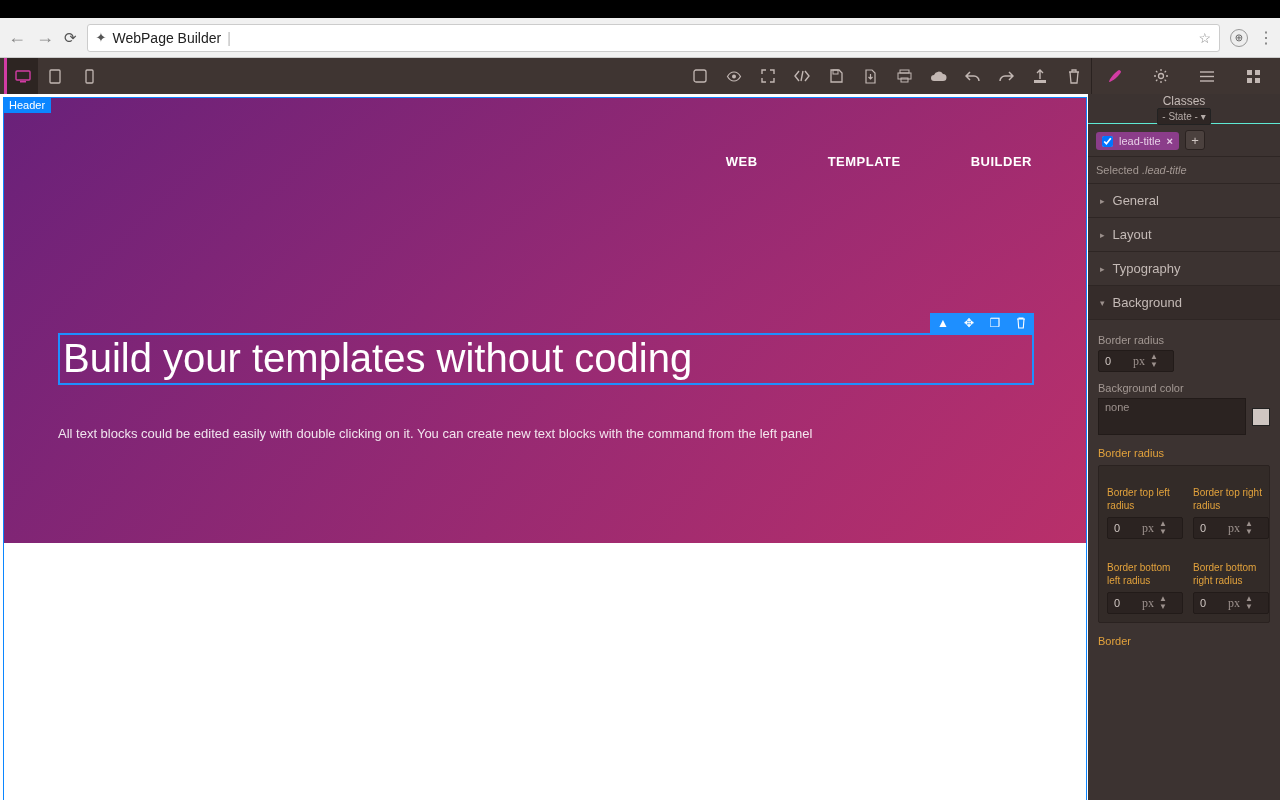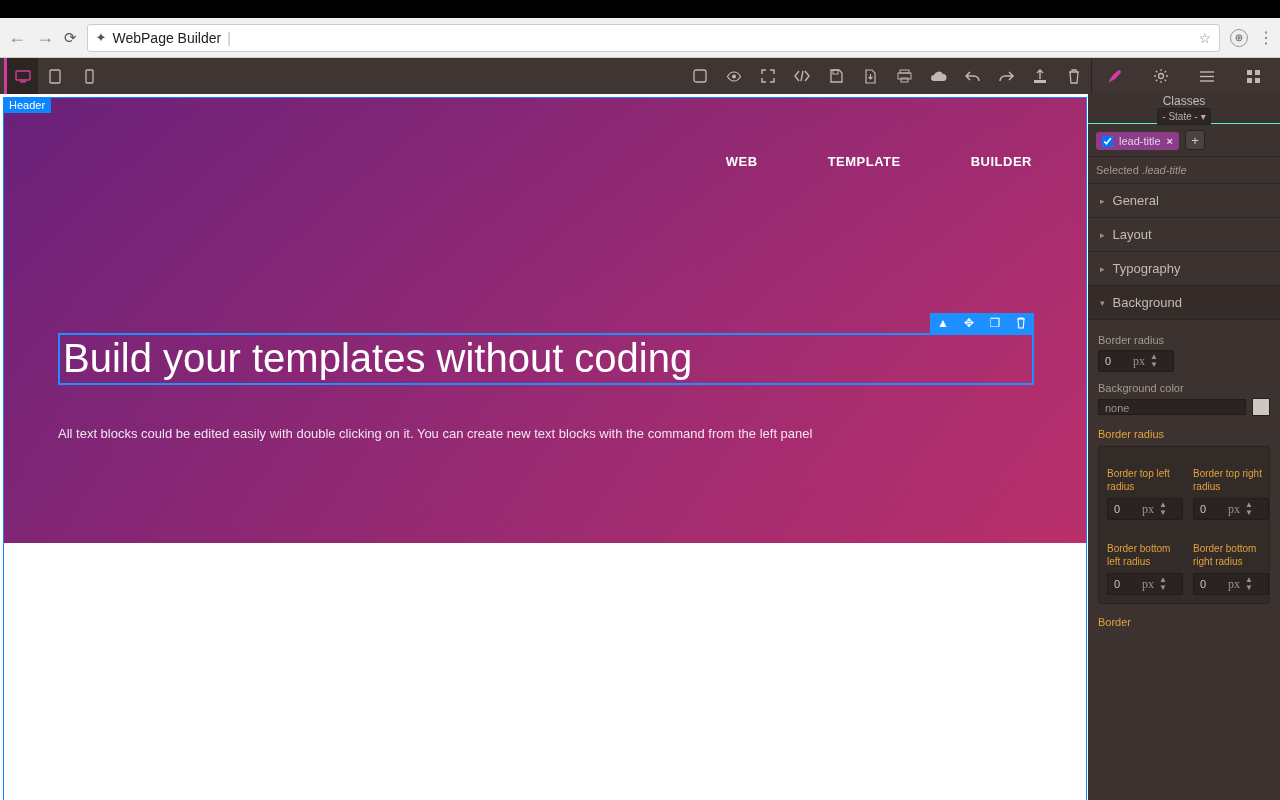--- a/index.html
+++ b/index.html
@@ -56,21 +56,21 @@
 .acc{padding:9px 12px;border-bottom:1px solid #2e2624;cursor:pointer;display:flex;align-items:center;gap:8px;font-size:13px;}
 .acc .chev{font-size:9px;color:#9c918d;}
 .acc.open{background:#352c2a;}
 .deco-body{padding:8px 10px 12px;}
 .field-label{font-size:11px;color:#a39893;margin-bottom:4px;margin-top:6px;}
 .num-input{display:flex;align-items:center;background:#2b2321;border:1px solid #221b19;border-radius:2px;height:22px;width:76px;}
 .num-input input{background:transparent;border:none;color:#cfc6c2;width:34px;padding-left:6px;font-size:11px;outline:none;}
 .num-input .unit{font-size:12px;color:#9c918d;padding-right:2px;font-family:Liberation Serif, serif;}
 .num-input .spin{font-size:8px;color:#9c918d;line-height:6px;padding:1px 3px;cursor:pointer;}
 .bgcolor-row{display:flex;align-items:center;gap:6px;}
-.bgcolor-val{flex:1;background:#2b2321;border:1px solid #221b19;height:16px;padding:2px 6px;font-size:11px;color:#9c918d;}
+.bgcolor-val{flex:1;background:#2b2321;border:1px solid #221b19;height:37px;padding:2px 6px;font-size:11px;color:#9c918d;}
 .swatch{width:18px;height:18px;background:#cfc6c2;border:1px solid #222;cursor:pointer;}
 .section-title{color:#e2a23c;font-size:11px;margin-top:12px;margin-bottom:6px;}
 .radius-grid{background:#332b28;border:1px solid #2a2220;border-radius:2px;padding:8px;display:grid;grid-template-columns:1fr 1fr;gap:10px 10px;}
 .rg-cell .rg-label{color:#e2a23c;font-size:10px;line-height:1.3;margin-bottom:5px;min-height:26px;margin-top:12px;}
 .border-grid{background:#332b28;border:1px solid #2a2220;border-radius:2px;padding:8px;display:grid;grid-template-columns:1fr 1fr;gap:8px;}
 .bg-label{color:#a39893;font-size:10px;line-height:1.3;}
 svg{display:block;}
 </style>
 </head>
 <body>

